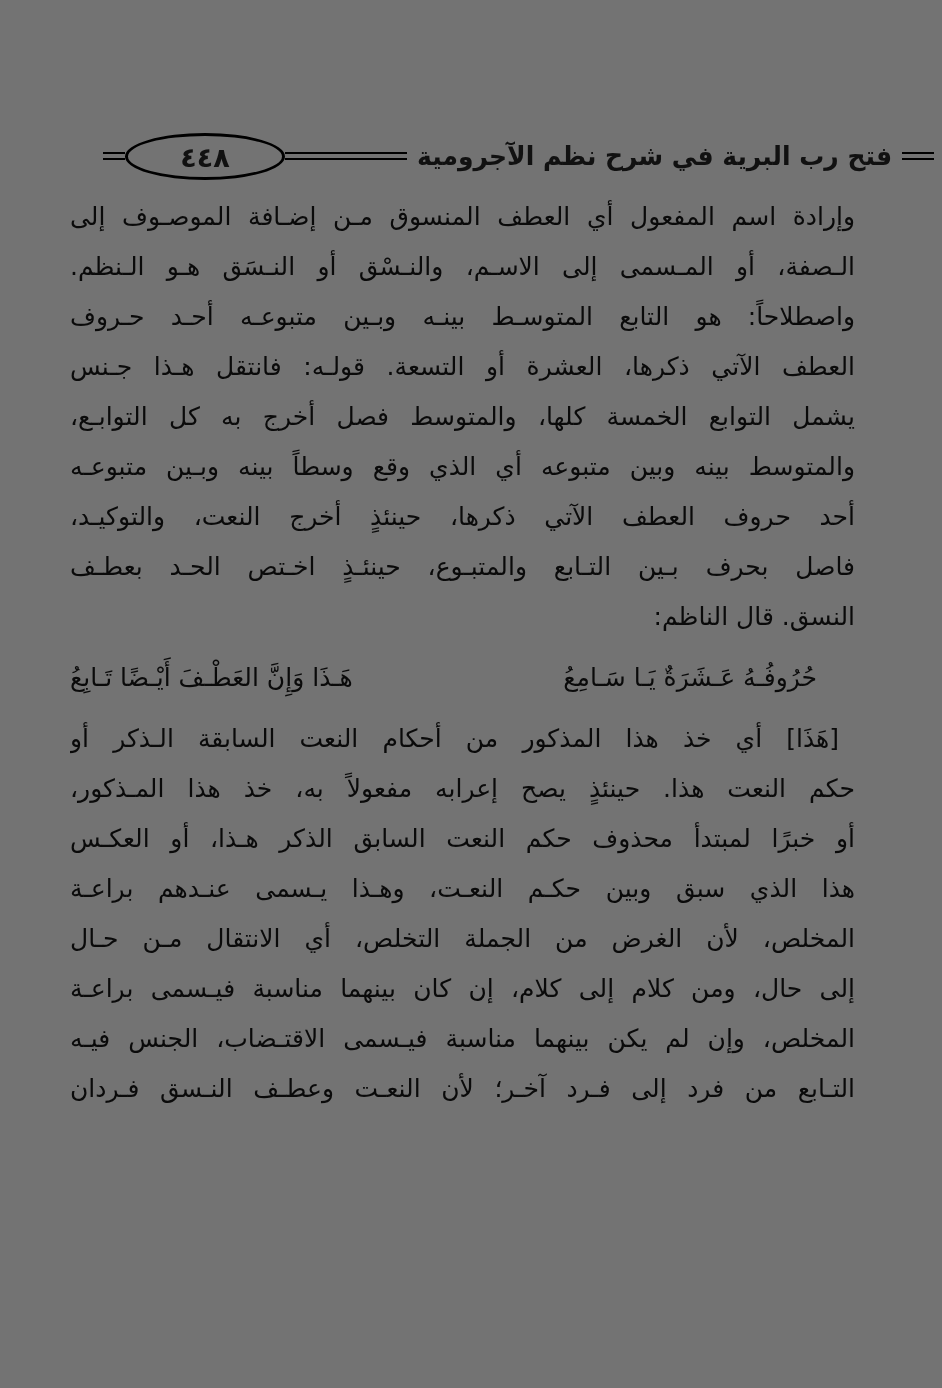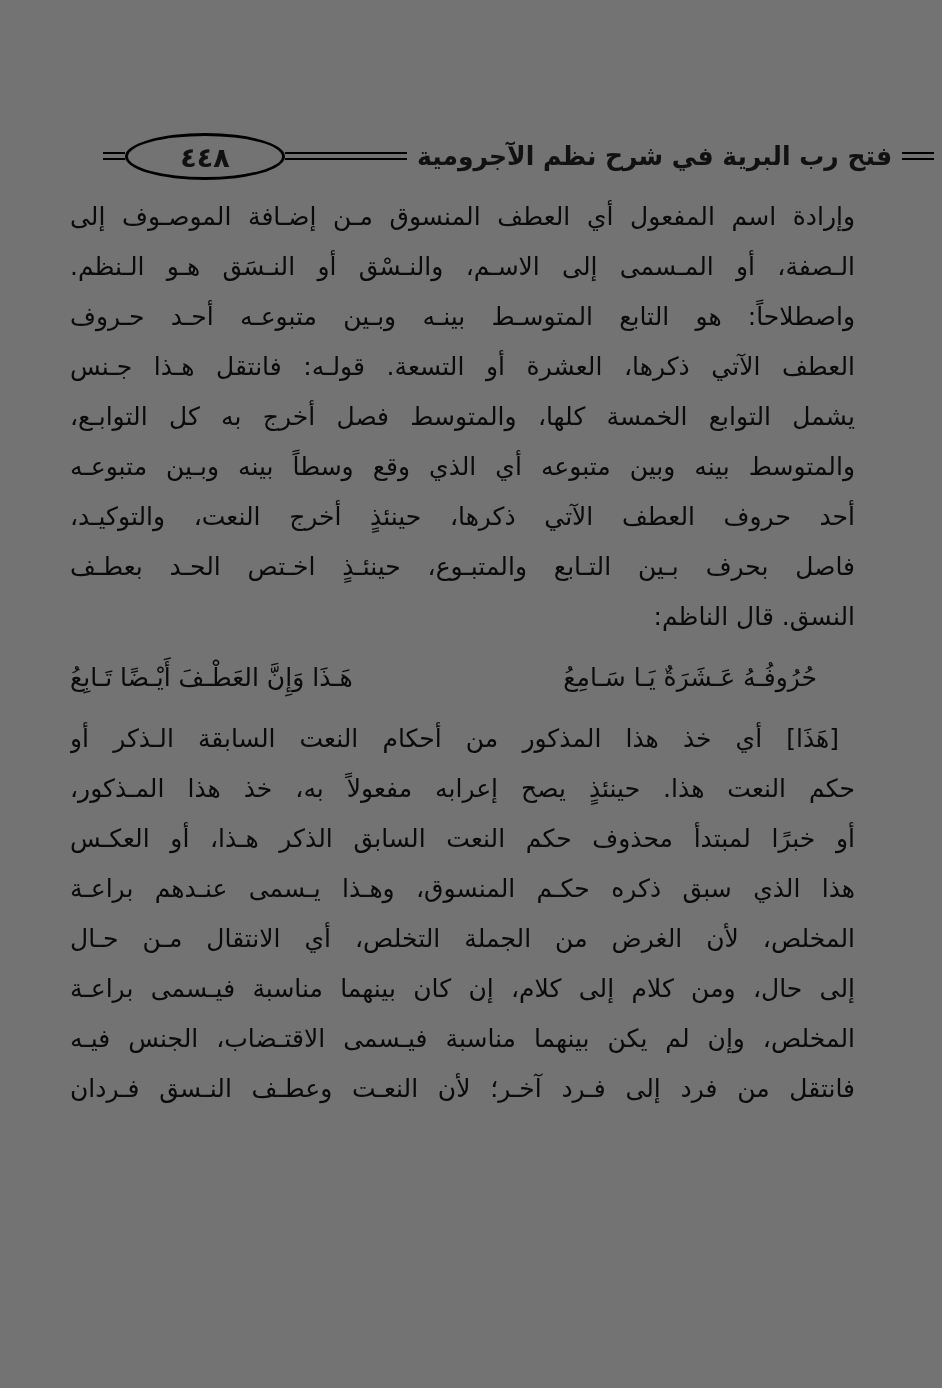--- a/index.html
+++ b/index.html
@@ -125,20 +125,20 @@
     <div class="line para-end">النسق. قال الناظم:</div>
 
     <div class="verse-row">
       <span class="hemistich">حُرُوفُـهُ عَـشَرَةٌ يَـا سَـامِعُ</span>
       <span class="hemistich">هَـذَا وَإِنَّ العَطْـفَ أَيْـضًا تَـابِعُ</span>
     </div>
 
     <div class="line indent-first">[هَذَا] أي خذ هذا المذكور من أحكام النعت السابقة الـذكر أو</div>
     <div class="line">حكم النعت هذا. حينئذٍ يصح إعرابه مفعولاً به، خذ هذا المـذكور،</div>
     <div class="line">أو خبرًا لمبتدأ محذوف حكم النعت السابق الذكر هـذا، أو العكـس</div>
-    <div class="line">هذا الذي سبق ذكره حكـم المنسوق، وهـذا يـسمى عنـدهم براعـة</div>
+    <div class="line">هذا الذي سبق وبين حكـم النعـت، وهـذا يـسمى عنـدهم براعـة</div>
     <div class="line">المخلص، لأن الغرض من الجملة التخلص، أي الانتقال مـن حـال</div>
     <div class="line">إلى حال، ومن كلام إلى كلام، إن كان بينهما مناسبة فيـسمى براعـة</div>
     <div class="line">المخلص، وإن لم يكن بينهما مناسبة فيـسمى الاقتـضاب، الجنس فيـه</div>
-    <div class="line">فانتقل من فرد إلى فـرد آخـر؛ لأن النعـت وعطـف النـسق فـردان</div>
+    <div class="line">التـابع من فرد إلى فـرد آخـر؛ لأن النعـت وعطـف النـسق فـردان</div>
   </div>
 
 </div>
 
 </body></html>

